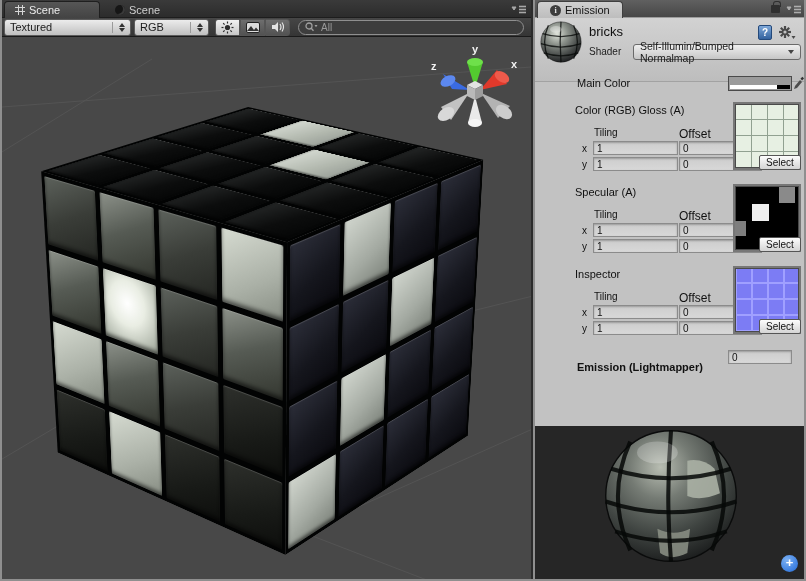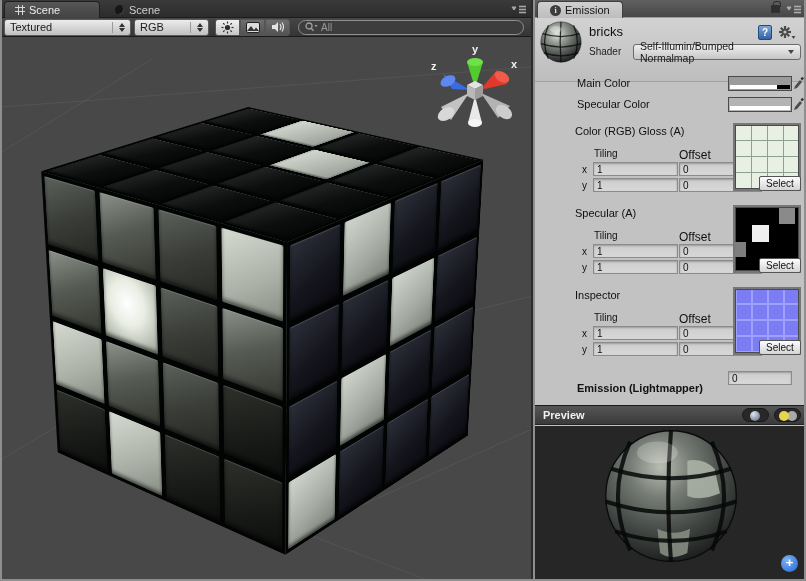--- a/index.html
+++ b/index.html
@@ -401,30 +401,20 @@
         <span class="swatch">
             <span class="alpha">
               <span class="ablack"></span>
             </span>
           </span>
         <svg class="eyedrop" viewBox="0 0 11 14">
           <path d="M1,13 L2,10 L7,4 L9,6 L4,12 Z" fill="#4c4c4c"></path>
           <path d="M7.5,2.5 L9.5,0.8 L11,2.6 L9,4.6 Z" fill="#333"></path>
         </svg>
       </div>
-      <div class="prow">
-        <span class="plabel">Specular Color</span>
-        <span class="swatch spec">
-            <span class="alpha"></span>
-          </span>
-        <svg class="eyedrop" viewBox="0 0 11 14">
-          <path d="M1,13 L2,10 L7,4 L9,6 L4,12 Z" fill="#4c4c4c"></path>
-          <path d="M7.5,2.5 L9.5,0.8 L11,2.6 L9,4.6 Z" fill="#333"></path>
-        </svg>
-      </div>
 
       <div class="tex-section" style="margin-top:10px;">
         <span class="stitle">Color (RGB) Gloss (A)</span>
         <span class="tiling-h">Tiling</span>
         <span class="offset-h">Offset</span>
         <span class="xlab">x</span>
         <span class="ylab">y</span>
         <input class="tfield fx1" value="1" style="">
         <input class="tfield fo1" value="0" style="">
         <input class="tfield fx2" value="1" style="">
@@ -466,31 +456,20 @@
         <div class="select-btn">Select</div>
       </div>
 
       <div class="emission-row">
         <span class="plabel">Emission (Lightmapper)</span>
         <input class="tfield" value="0" style="">
       </div>
     </div>
 
     <div class="preview">
-      <div class="preview-header">
-        <span class="preview-title">Preview</span>
-        <span style="flex:1"></span>
-        <span class="ph-btn">
-            <span class="ball"></span>
-          </span>
-        <span class="ph-btn">
-          <span class="ydot"></span>
-          <span class="gdot"></span>
-        </span>
-      </div>
       <div class="preview-body">
         <svg class="preview-sphere" width="136" height="136" viewBox="0 0 100 100">
           <defs>
             <radialGradient id="pg" cx="42%" cy="28%" r="80%">
               <stop offset="0%" stop-color="#b8bdb2"></stop>
                 <stop offset="30%" stop-color="#757b74"></stop>
               <stop offset="65%" stop-color="#3f4441"></stop>
                 <stop offset="100%" stop-color="#121314"></stop>
             </radialGradient>
           </defs>

